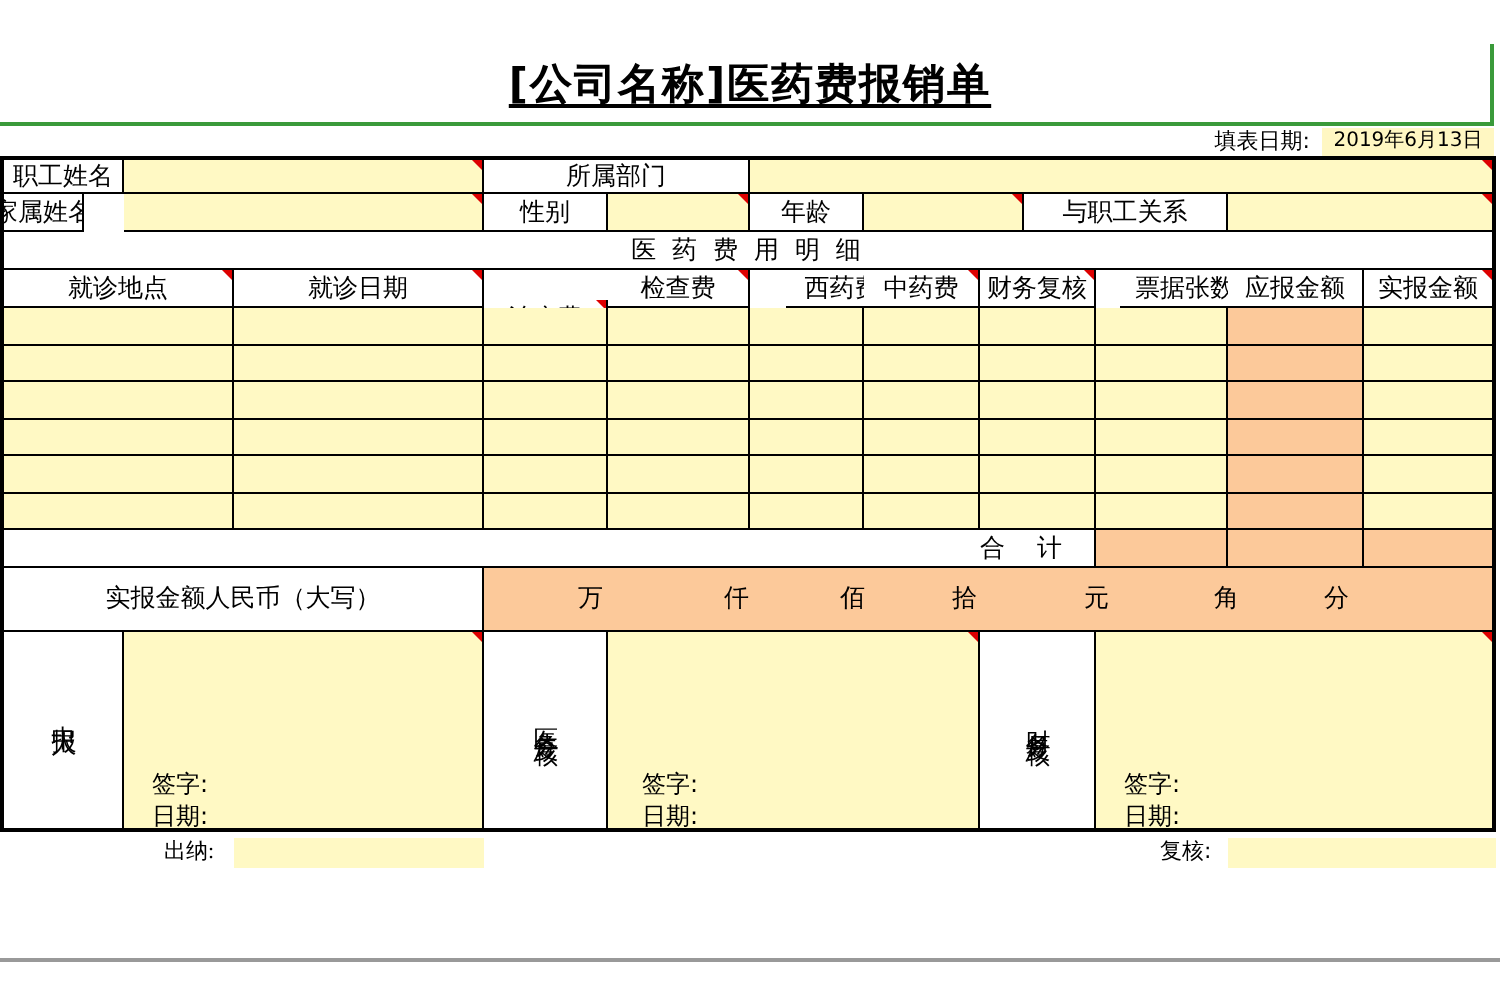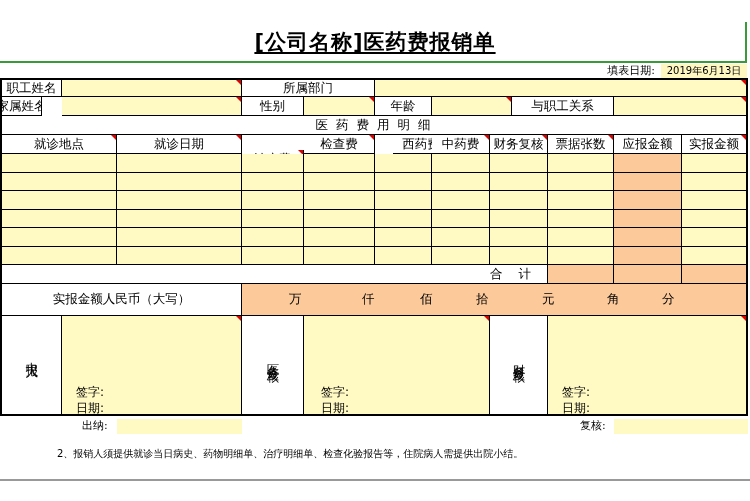--- a/index.html
+++ b/index.html
@@ -50,21 +50,21 @@
 
 <div class="cell w" style="left:0;top:116px;width:748px;height:19px;border-left:2px solid #000;border-right:2px solid #000;letter-spacing:2px;">医 药 费 用 明 细</div>
 
 <div class="cell w tri" style="left:0;top:135px;width:117px;height:19px;border-left:2px solid #000;">就诊地点</div>
 <div class="cell w tri" style="left:117px;top:135px;width:125px;height:19px;font-family:Liberation Mono, monospace;">就诊日期</div>
 <div class="cell w tri" style="left:242px;top:150px;width:62px;height:19px;text-align:right;">治疗费</div>
 <div class="cell w tri" style="left:304px;top:135px;width:71px;height:19px;">检查费</div>
 <div class="cell w tri" style="left:393px;top:135px;width:57px;height:19px;">西药费</div>
 <div class="cell w tri" style="left:432px;top:135px;width:58px;height:19px;">中药费</div>
 <div class="cell w tri" style="left:490px;top:135px;width:58px;height:19px;">财务复核</div>
-<div class="cell w tri" style="left:548px;top:135px;width:66px;height:19px;">票据张数</div>
+<div class="cell w tri" style="left:560px;top:135px;width:66px;height:19px;">票据张数</div>
 <div class="cell w" style="left:614px;top:135px;width:68px;height:19px;">应报金额</div>
 <div class="cell w tri" style="left:682px;top:135px;width:66px;height:19px;border-right:2px solid #000;">实报金额</div>
 
 <div id="data-rows">
     <div class="cell y" style="left: 0px; top: 154px; width: 117px; height: 18.5px; border-left: 2px solid rgb(0, 0, 0);"></div>
     <div class="cell y" style="left: 117px; top: 154px; width: 125px; height: 18.5px;"></div>
     <div class="cell y" style="left: 242px; top: 154px; width: 62px; height: 18.5px;"></div>
     <div class="cell y" style="left: 304px; top: 154px; width: 71px; height: 18.5px;"></div>
     <div class="cell y" style="left: 375px; top: 154px; width: 57px; height: 18.5px;"></div>
     <div class="cell y" style="left: 432px; top: 154px; width: 58px; height: 18.5px;"></div>
@@ -155,21 +155,20 @@
   <span class="sig" style="left:17px;top:85px;">日期:</span>
 </div>
 <div class="cell w" style="left:490px;top:316px;width:58px;height:100px;border-bottom:2px solid #000;">
   <span class="vert" style="margin-top:-14px;">财务复核</span>
 </div>
 <div class="cell y tri" style="left:548px;top:316px;width:200px;height:100px;border-right:2px solid #000;border-bottom:2px solid #000;">
   <span class="sig" style="left:14px;top:69px;">签字:</span>
   <span class="sig" style="left:14px;top:85px;">日期:</span>
 </div>
 
-<div class="abs" style="left:82px;top:419px;font-size:11px;line-height:14px;">出纳:</div>
+<div class="abs" style="left:82px;top:419px;font-size:11px;line-height:14px;font-family:Liberation Serif, serif;">出纳:</div>
 <div class="abs" style="left:117px;top:419px;width:125px;height:15px;background:#fff9c4;"></div>
 <div class="abs" style="left:580px;top:419px;font-size:11px;line-height:14px;">复核:</div>
 <div class="abs" style="left:614px;top:419px;width:134px;height:15px;background:#fff9c4;"></div>
 
 <div class="abs notes">
-  <div style="padding-left:27px;"><span>2、报销人须提供就诊当日病史、药物明细单、治疗明细单、检查化验报告等，住院病人需提供出院小结。</span></div>
 </div>
 <div class="abs bottomline"></div>
 
 </body></html>

